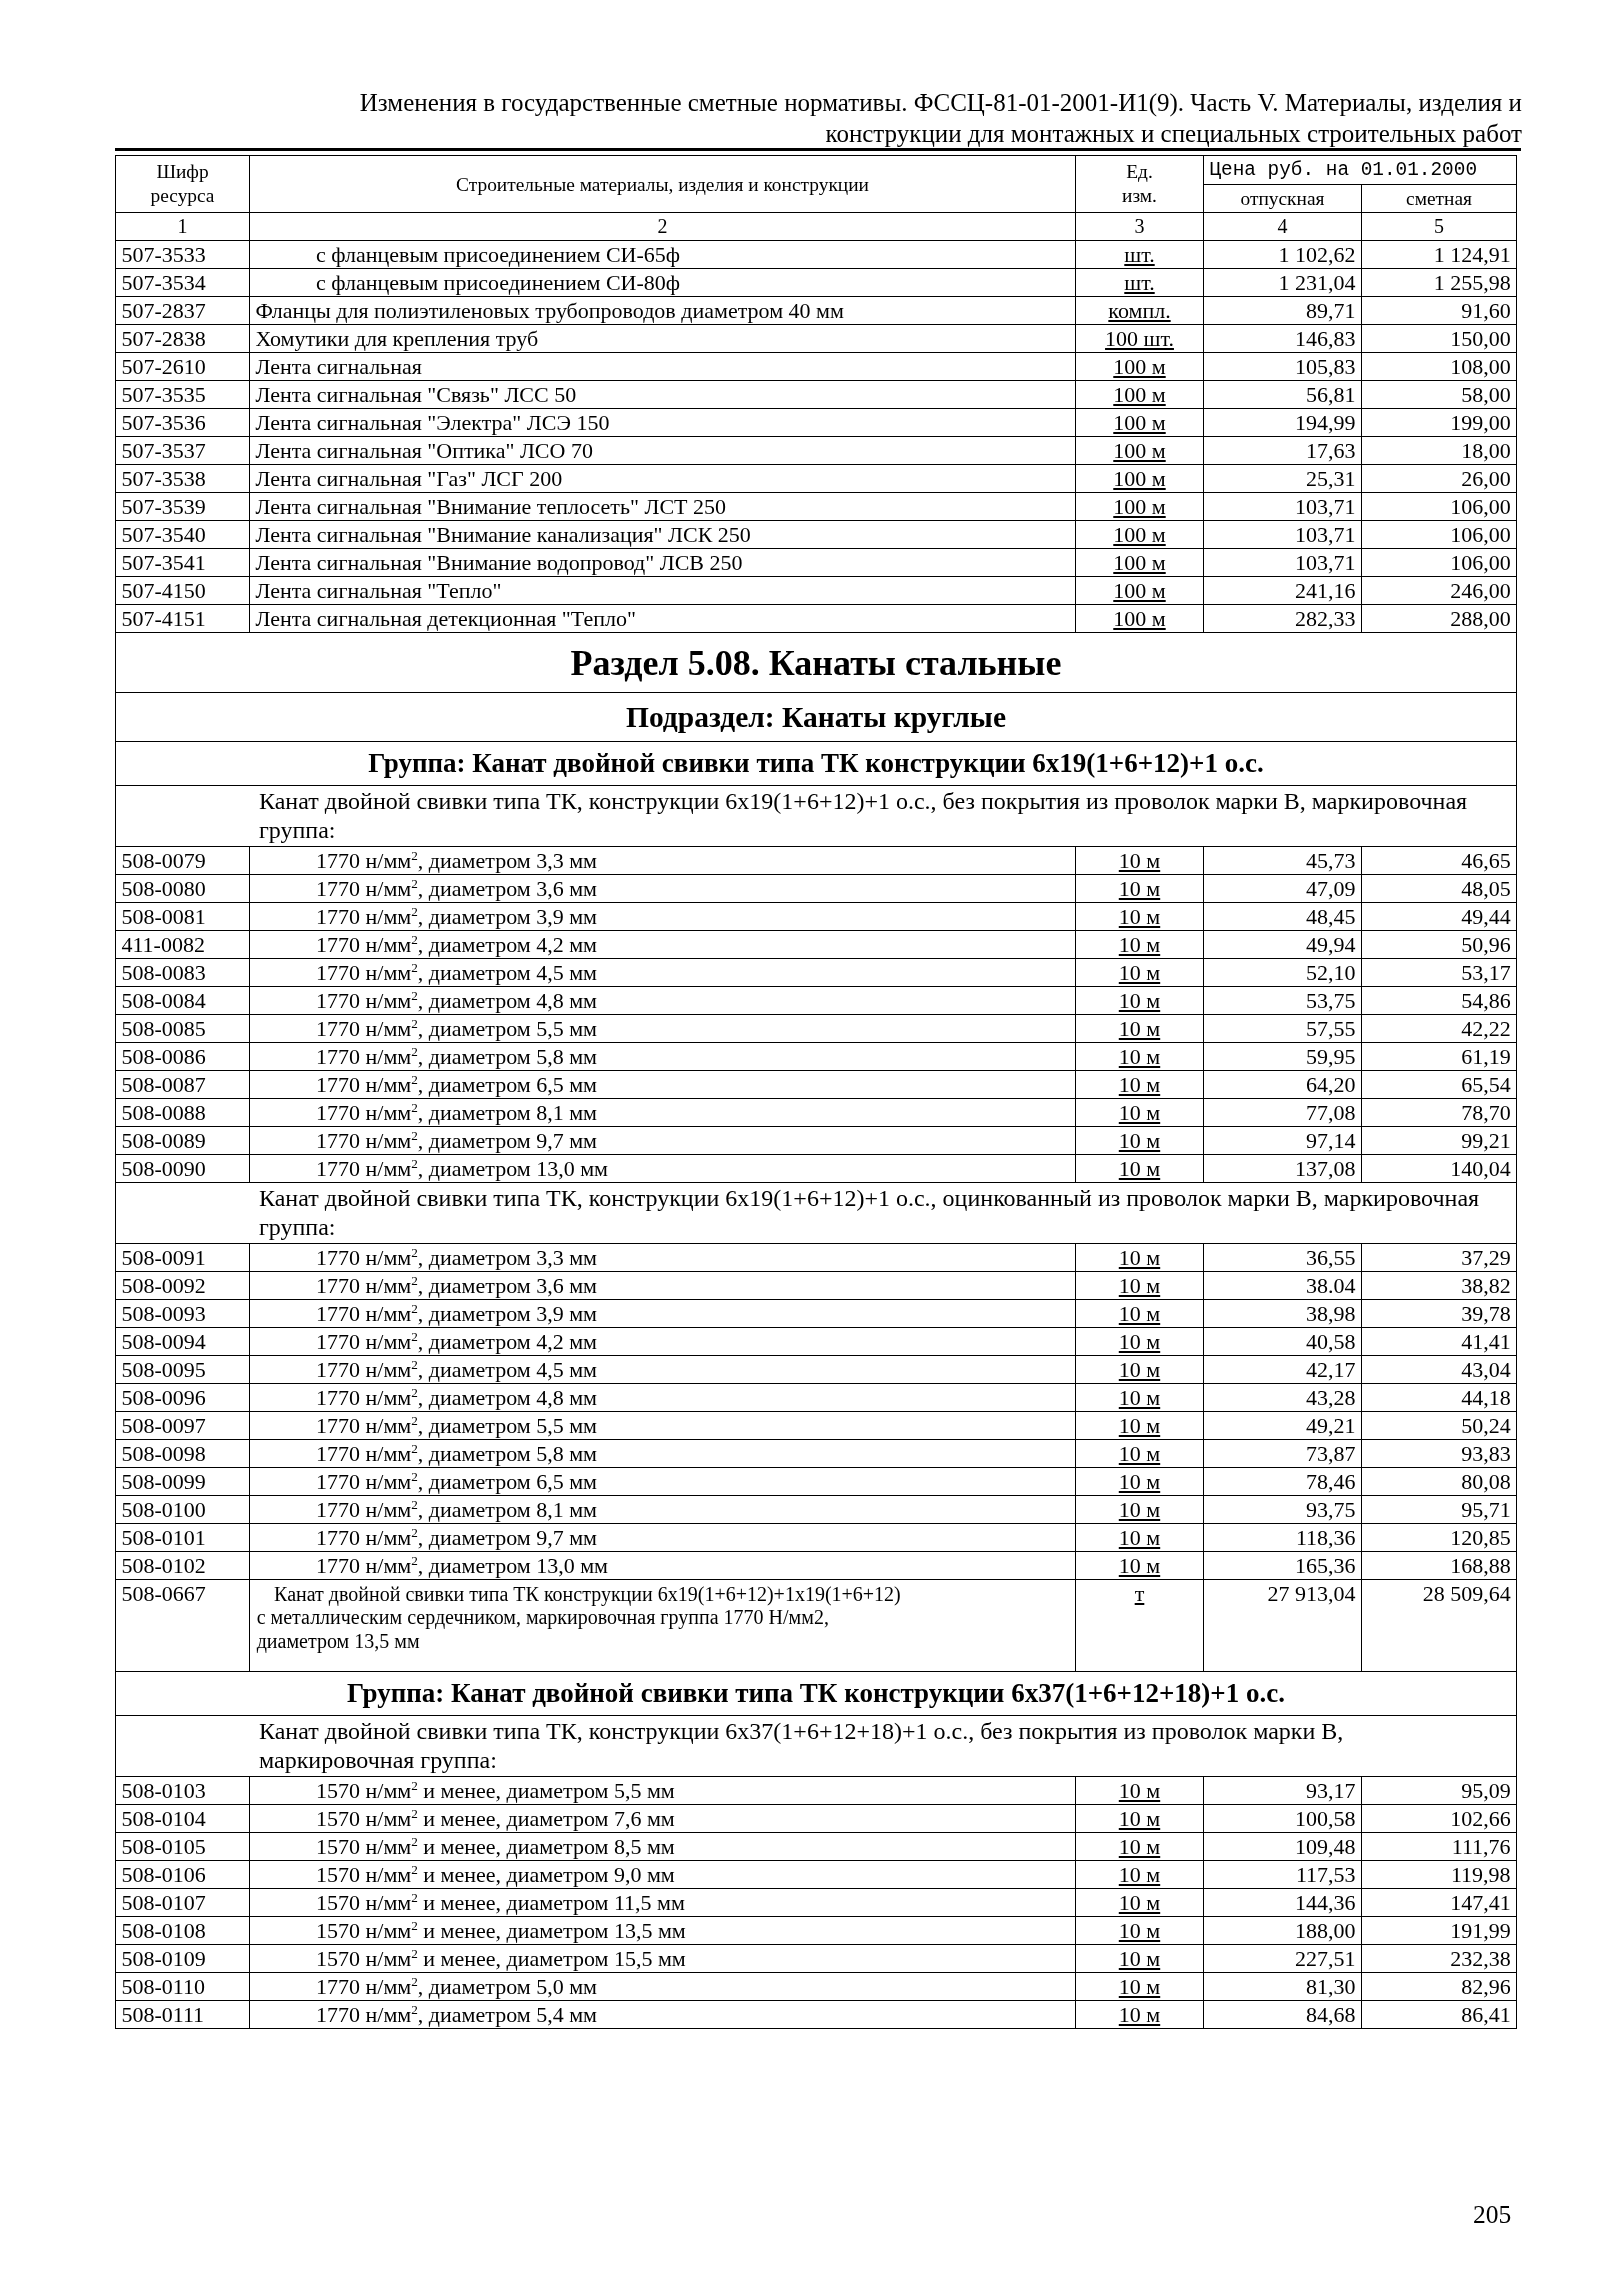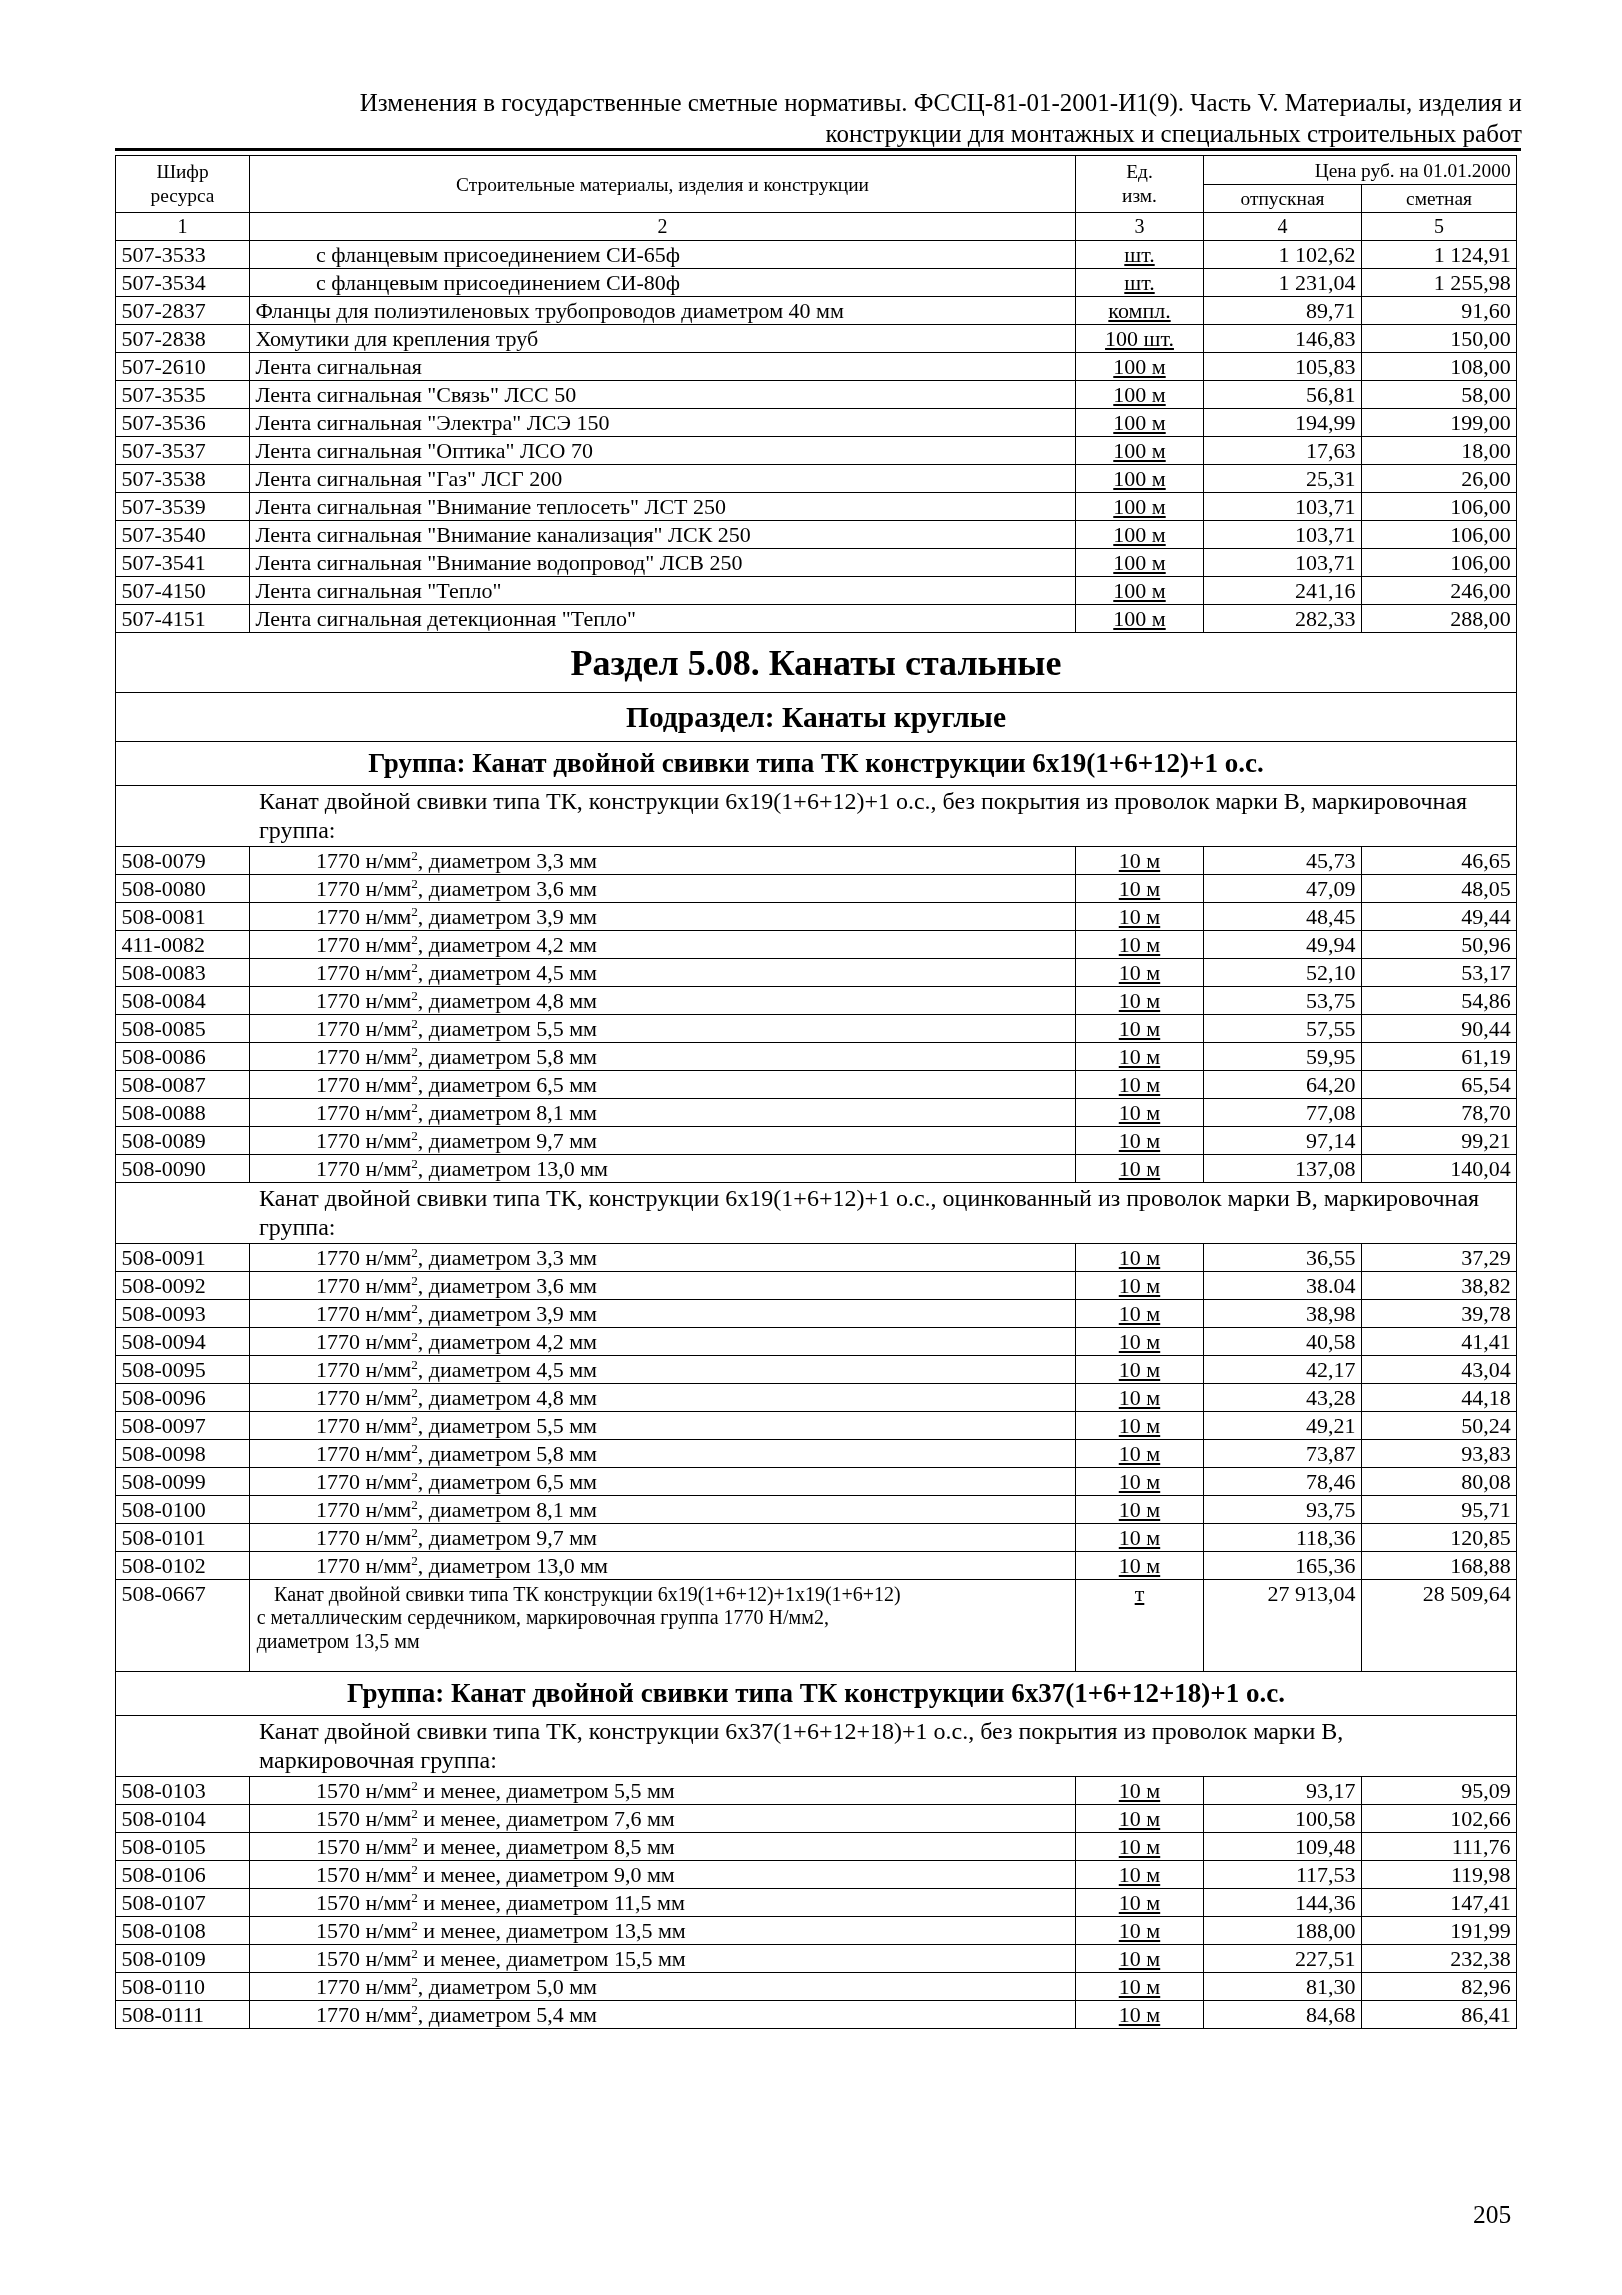--- a/index.html
+++ b/index.html
@@ -51,21 +51,21 @@
     <tr class="h1">
       <th rowspan="2" style="text-align:center;line-height:24px;">
         <span>Шифр</span><br>
         <span>ресурса</span>
       </th>
       <th rowspan="2" style="text-align:center;">Строительные материалы, изделия и конструкции</th>
       <th rowspan="2" style="text-align:center;line-height:24px;">
         <span>Ед.</span><br>
         <span>изм.</span>
       </th>
-      <th colspan="2" style="text-align:right;">Цена руб. на 01.01.2000</th>
+      <th colspan="2" style="text-align:left;font-family:Liberation Mono, monospace;">Цена руб. на 01.01.2000</th>
     </tr>
     <tr class="h2">
       <th style="text-align:center;">отпускная</th>
       <th style="text-align:center;">сметная</th>
     </tr>
     <tr class="nums">
       <td>1</td>
       <td>2</td>
       <td>3</td>
       <td>4</td>
@@ -223,21 +223,21 @@
         <td class="name ind2"><span>1770 н/мм</span><sup>2</sup><span>, диаметром 4,8 мм</span></td>
         <td class="unit">10 м</td>
         <td class="num">53,75</td>
         <td class="num">54,86</td>
       </tr>
       <tr class="row">
         <td class="code">508-0085</td>
         <td class="name ind2"><span>1770 н/мм</span><sup>2</sup><span>, диаметром 5,5 мм</span></td>
         <td class="unit">10 м</td>
         <td class="num">57,55</td>
-        <td class="num">90,44</td>
+        <td class="num">42,22</td>
       </tr>
       <tr class="row">
         <td class="code">508-0086</td>
         <td class="name ind2"><span>1770 н/мм</span><sup>2</sup><span>, диаметром 5,8 мм</span></td>
         <td class="unit">10 м</td>
         <td class="num">59,95</td>
         <td class="num">61,19</td>
       </tr>
       <tr class="row">
         <td class="code">508-0087</td>

